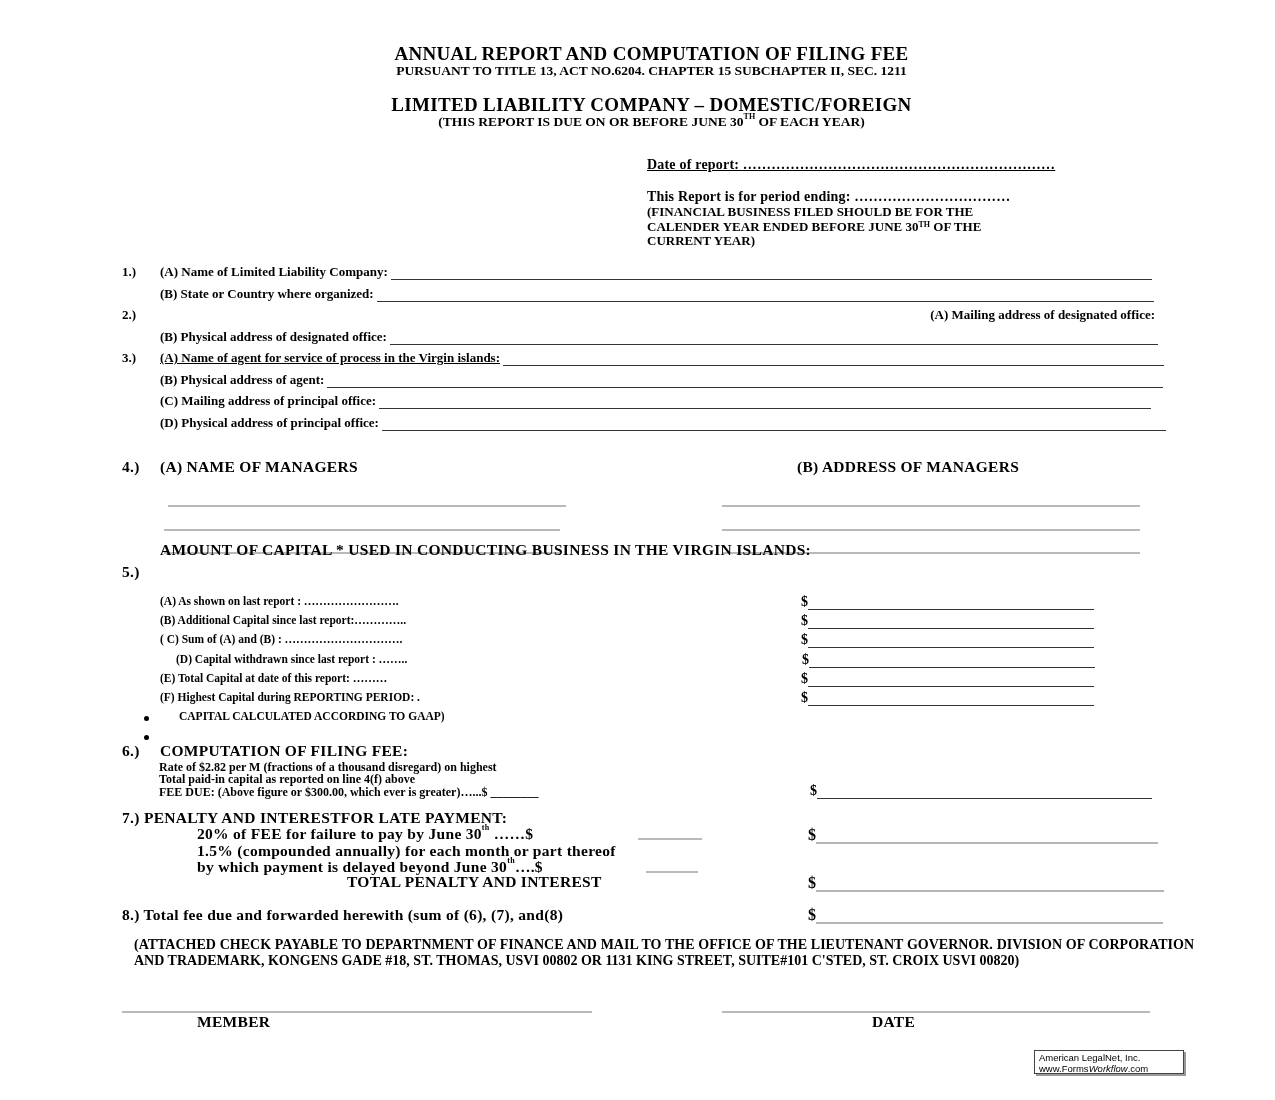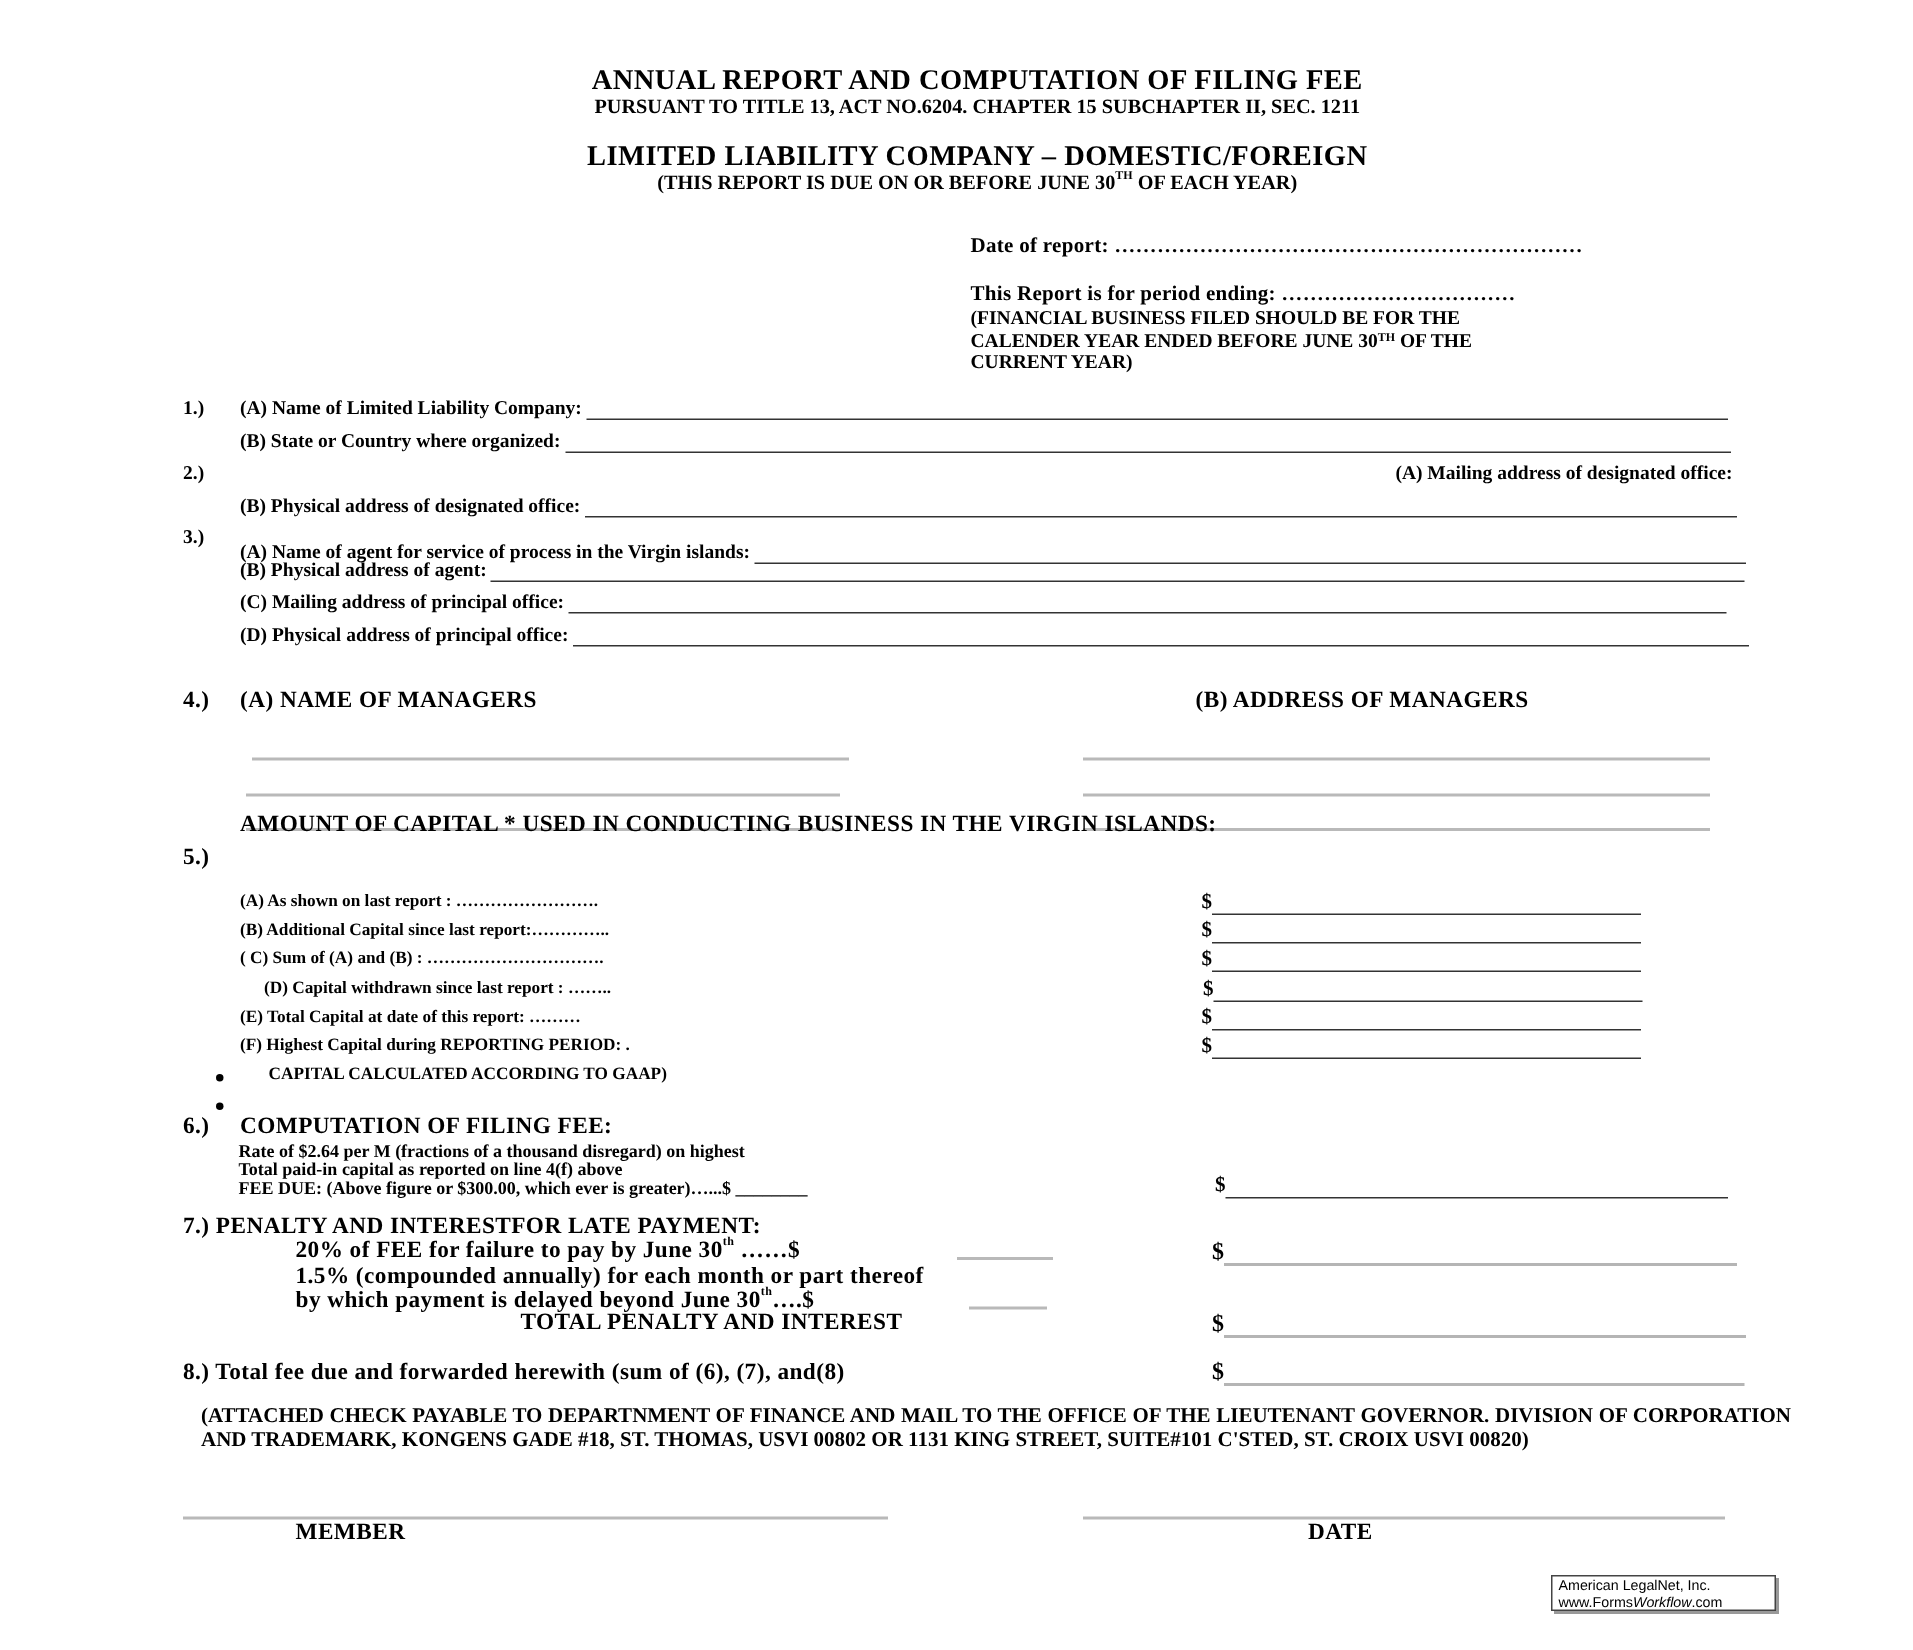--- a/index.html
+++ b/index.html
@@ -39,21 +39,21 @@
     .para { font-family: "Liberation Serif", serif; font-size: 14px; font-weight: bold; line-height: 16px; text-align: justify; text-align-last: left; white-space: normal; margin-left: 12px; }
   </style>
 </head>
 <body>
 
 <div class="abs center title1" style="left:0;width:1303px;top:43px;">ANNUAL REPORT AND COMPUTATION OF FILING FEE</div>
 <div class="abs center title2" style="left:0;width:1303px;top:63px;">PURSUANT TO TITLE 13, ACT NO.6204. CHAPTER 15 SUBCHAPTER II, SEC. 1211</div>
 <div class="abs center title3" style="left:0;width:1303px;top:94px;">LIMITED LIABILITY COMPANY – DOMESTIC/FOREIGN</div>
 <div class="abs center title4" style="left:0;width:1303px;top:114px;"><span>(THIS REPORT IS DUE ON OR BEFORE JUNE 30</span><sup>TH</sup><span> OF EACH YEAR)</span></div>
 
-<div class="abs f14" style="left:647px;top:157px;"><span>Date of report: </span><span>…………………………………………………………</span></div>
+<div class="abs f14" style="left:647px;top:157px;text-decoration:underline;"><span>Date of report: </span><span>…………………………………………………………</span></div>
 <div class="abs f14" style="left:647px;top:189px;"><span>This Report is for period ending: </span><span>……………………………</span></div>
 <div class="abs f13" style="left:647px;top:205px;line-height:14.5px;">
   <div>(FINANCIAL BUSINESS FILED SHOULD BE FOR THE</div>
   <div><span>CALENDER YEAR ENDED BEFORE JUNE 30</span><sup>TH</sup><span> OF THE</span></div>
   <div>CURRENT YEAR)</div>
 </div>
 
 <div class="abs f13" style="left:122px;top:264px;">1.)</div>
 <div class="field-row f13" style="left:160px;top:264px;width:992px;">
   <span class="lbl">(A) Name of Limited Liability Company:</span>
@@ -68,21 +68,21 @@
 <div class="field-row f13" style="left:164px;top:307px;width:991px;flex-direction:column;">
   <span class="lbl">(A) Mailing address of designated office:</span>
   <span class="fill"></span>
 </div>
 <div class="field-row f13" style="left:160px;top:329px;width:998px;">
   <span class="lbl">(B) Physical address of designated office:</span>
   <span class="fill"></span>
 </div>
 
 <div class="abs f13" style="left:122px;top:350px;">3.)</div>
-<div class="field-row f13" style="left:160px;top:360px;width:1004px;">
+<div class="field-row f13" style="left:160px;top:350px;width:1004px;text-decoration:underline;">
   <span class="lbl">(A) Name of agent for service of process in the Virgin islands:</span>
   <span class="fill"></span>
 </div>
 <div class="field-row f13" style="left:160px;top:372px;width:1003px;">
   <span class="lbl">(B) Physical address of agent:</span>
   <span class="fill"></span>
 </div>
 <div class="field-row f13" style="left:160px;top:393px;width:991px;">
   <span class="lbl">(C) Mailing address of principal office:</span>
   <span class="fill"></span>
@@ -137,21 +137,21 @@
     <span class="sym">$</span>
     <span class="fill"></span>
   </div>
 
 <div class="bullet" style="left:144px;top:716px;"></div>
 <div class="abs f11" style="left:179px;top:710px;">CAPITAL  CALCULATED ACCORDING TO GAAP)</div>
 <div class="bullet" style="left:144px;top:735px;"></div>
 
 <div class="abs f15" style="left:122px;top:742px;">6.)</div>
 <div class="abs f15" style="left:160px;top:742px;">COMPUTATION OF FILING FEE:</div>
-<div class="abs f12" style="left:159px;top:760px;">Rate of $2.64 per M (fractions of a thousand disregard) on highest</div>
+<div class="abs f12" style="left:159px;top:760px;">Rate of $2.82 per M (fractions of a thousand disregard) on highest</div>
 <div class="abs f12" style="left:159px;top:772px;">Total paid-in capital as reported on line 4(f) above</div>
 <div class="abs f12" style="left:159px;top:785px;">FEE DUE: (Above figure or $300.00, which ever is greater)…...$ ________</div>
 <div class="dollar" style="left:810px;top:783px;width:342px;">
     <span class="sym">$</span>
     <span class="fill"></span>
   </div>
 
 <div class="abs f15" style="left:122px;top:809px;"><span>7.)</span> <span>PENALTY AND INTERESTFOR LATE PAYMENT:</span></div>
 <div class="abs f15" style="left:197px;top:825px;"><span>20% of FEE for failure to pay by June 30</span><sup>th</sup><span> ……$ </span></div>
 <div class="gline" style="left:638px;top:838px;width:64px;"></div>

